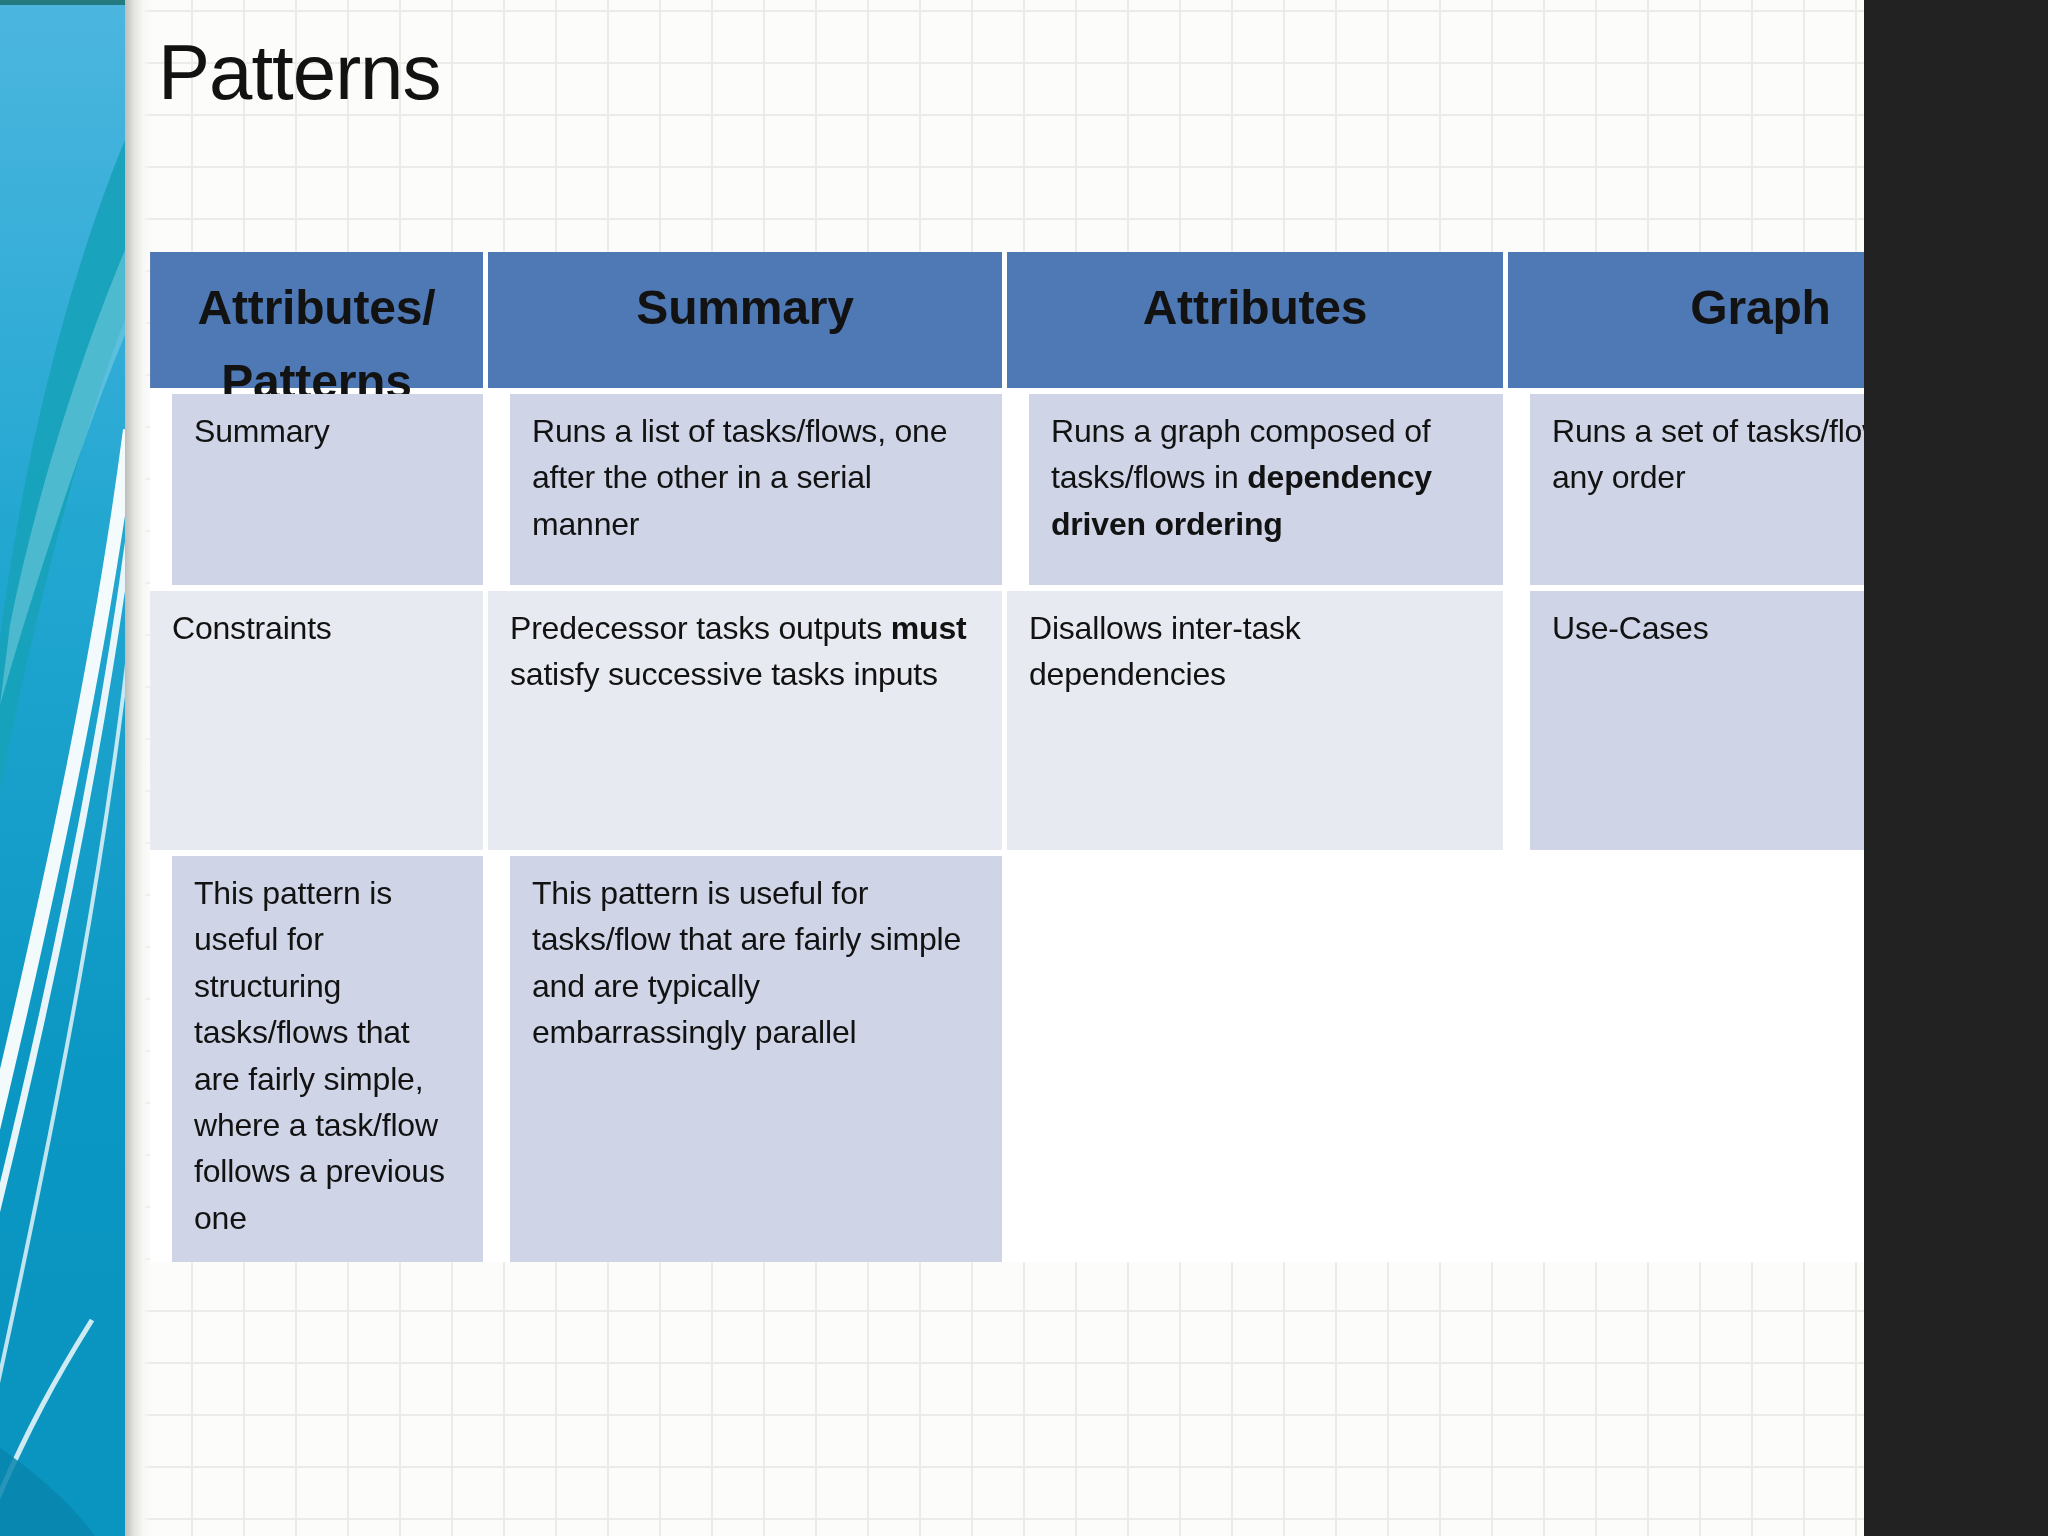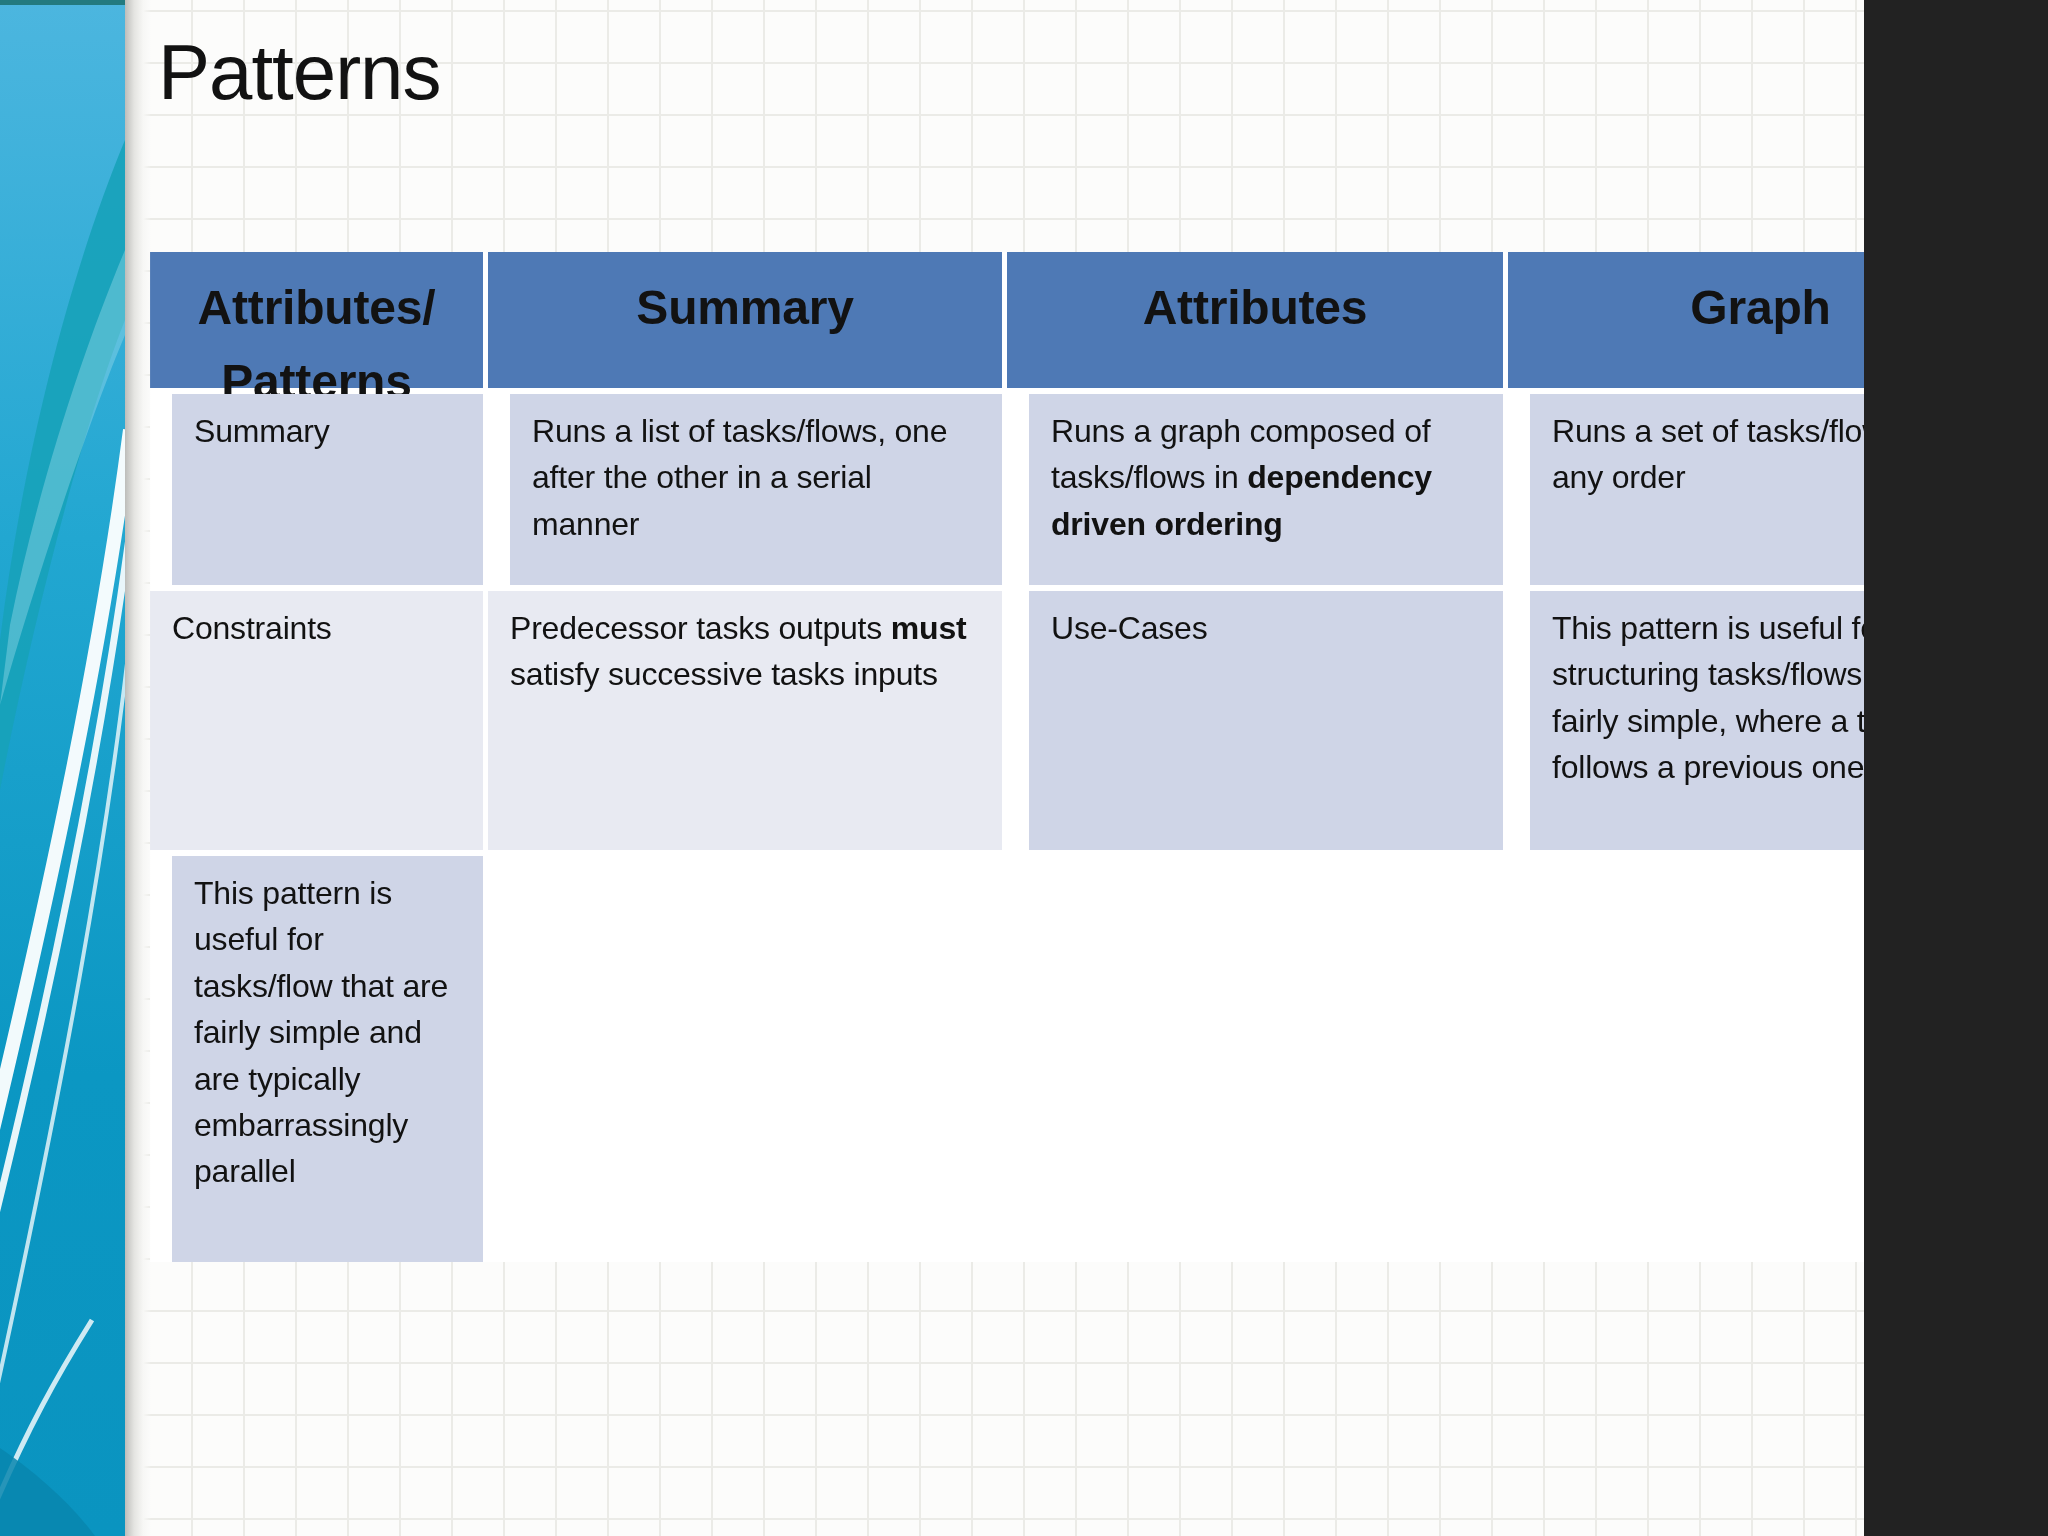--- a/index.html
+++ b/index.html
@@ -103,20 +103,21 @@
       <div class="th">Attributes</div>
       <div class="th">Graph</div>
 
       <div class="td row-odd">Summary</div>
       <div class="td row-odd"><span>Runs a list of tasks/flows, one after the other in a serial manner</span></div>
       <div class="td row-odd"><span>Runs a graph composed of tasks/flows in </span><span style="font-weight: 700;">dependency driven ordering</span></div>
       <div class="td row-odd"><span>Runs a set of tasks/flows, in any order</span></div>
 
       <div class="td row-even">Constraints</div>
       <div class="td row-even"><span>Predecessor tasks outputs </span><span style="font-weight: 700;">must</span><span> satisfy successive tasks inputs</span></div>
+      <div class="td row-even"><span>Disallows inter-task dependencies</span></div>
 
       <div class="td row-odd">Use-Cases</div>
       <div class="td row-odd"><span>This pattern is useful for structuring tasks/flows that are fairly simple, where a task/flow follows a previous one</span></div>
       <div class="td row-odd"><span>This pattern is useful for tasks/flow that are fairly simple and are typically embarrassingly parallel</span></div>
     </div>
 
     <div class="page-number">14</div>
 
   </main>
 </div>

